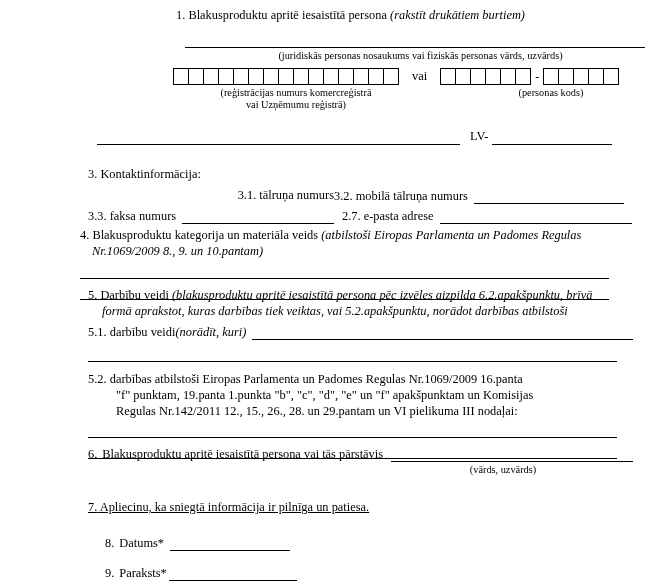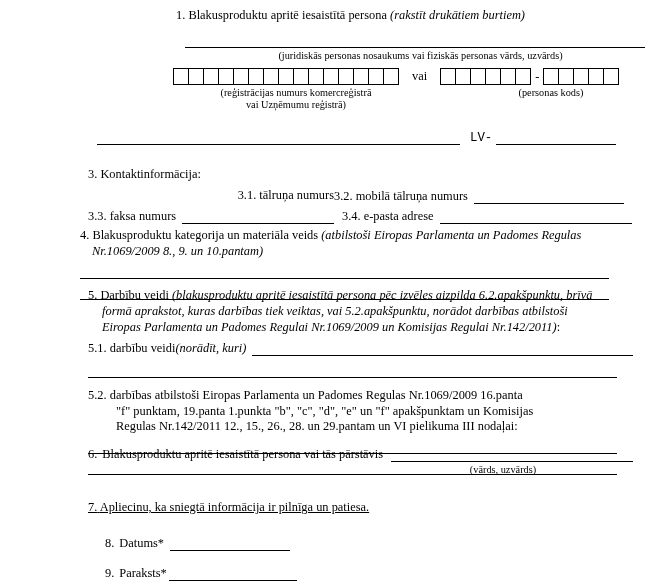--- a/index.html
+++ b/index.html
@@ -135,21 +135,21 @@
     <div style="position:relative; height:26px;">
       <div class="caption-small" style="position:absolute; left:-5px; top:2px; width:250px; text-align:center;">
         <div>(reģistrācijas numurs komercreģistrā</div>
         <div>vai Uzņēmumu reģistrā)</div>
       </div>
       <div class="caption-small" style="position:absolute; left:300px; top:2px; width:150px; text-align:center;">(personas kods)</div>
     </div>
   </div>
 
   <div style="position:absolute; left:88px; top:119px; width:545px;">
-    <div style="display:flex; align-items:flex-end; margin-top:10px;font-family:Liberation Mono, monospace;">
+    <div style="display:flex; align-items:flex-start; margin-top:10px;">
       <div class="ruled" style="width:363px; margin-left:9px;"></div>
       <span style="margin:0 4px 0 10px;">LV-</span>
       <div class="ruled" style="width:120px;"></div>
     </div>
   </div>
 
   <div style="position:absolute; left:88px; top:167px; width:545px;">
     <div class="item-line">
       <span>3.</span>
       <span>Kontaktinformācija:</span>
@@ -163,21 +163,21 @@
         <span class="nowrap">3.2. mobilā tālruņa numurs</span>
         <div class="fill" style="flex:1; margin-left:6px;"></div>
       </div>
     </div>
     <div style="display:flex; margin-top:5px;">
       <div style="width:246px; display:flex; align-items:flex-end;">
         <span class="nowrap">3.3. faksa numurs</span>
         <div class="fill" style="flex:1; margin-left:6px;"></div>
       </div>
       <div style="width:290px; display:flex; align-items:flex-end; margin-left:8px;">
-        <span class="nowrap">3.4. e-pasta adrese</span>
+        <span class="nowrap">2.7. e-pasta adrese</span>
         <div class="fill" style="flex:1; margin-left:6px;"></div>
       </div>
     </div>
   </div>
 
   <div style="position:absolute; left:80px; top:228px; width:545px;">
     <div class="item-line">
       <span>4.</span>
       <span>Blakusproduktu kategorija un materiāla veids </span><span class="ital">(atbilstoši Eiropas Parlamenta un Padomes Regulas</span>
     </div>
@@ -185,21 +185,20 @@
     <div class="ruled" style="width:529px; margin-left:0px; margin-top:5px;"></div>
     <div class="ruled" style="width:529px; margin-left:0px; margin-top:7px;"></div>
   </div>
 
   <div style="position:absolute; left:88px; top:288px; width:545px;">
     <div class="item-line">
       <span>5.</span>
       <span>Darbību veidi </span><span class="ital">(blakusproduktu apritē iesaistītā persona pēc izvēles aizpilda 6.2.apakšpunktu, brīvā</span>
     </div>
     <div class="item-line ital" style="margin-left:14px;">formā aprakstot, kuras darbības tiek veiktas, vai 5.2.apakšpunktu, norādot darbības atbilstoši</div>
-    <div class="item-line" style="margin-left:14px;"><span class="ital">Eiropas Parlamenta un Padomes Regulai Nr.1069/2009 un Komisijas Regulai Nr.142/2011)</span><span>:</span></div>
 
     <div style="display:flex; align-items:flex-end; margin-top:5px;">
       <span class="nowrap">5.1. darbību veidi </span>
         <span class="ital nowrap">(norādīt, kuri)</span>
       <div class="fill" style="flex:1; margin-left:6px;"></div>
     </div>
     <div class="ruled" style="width:529px; margin-top:8px;"></div>
 
     <div class="item-line" style="margin-top:10px;">5.2. darbības atbilstoši Eiropas Parlamenta un Padomes Regulas Nr.1069/2009 16.panta</div>
     <div class="item-line" style="margin-left:28px;">"f" punktam, 19.panta 1.punkta "b", "c", "d", "e" un "f" apakšpunktam un Komisijas</div>

